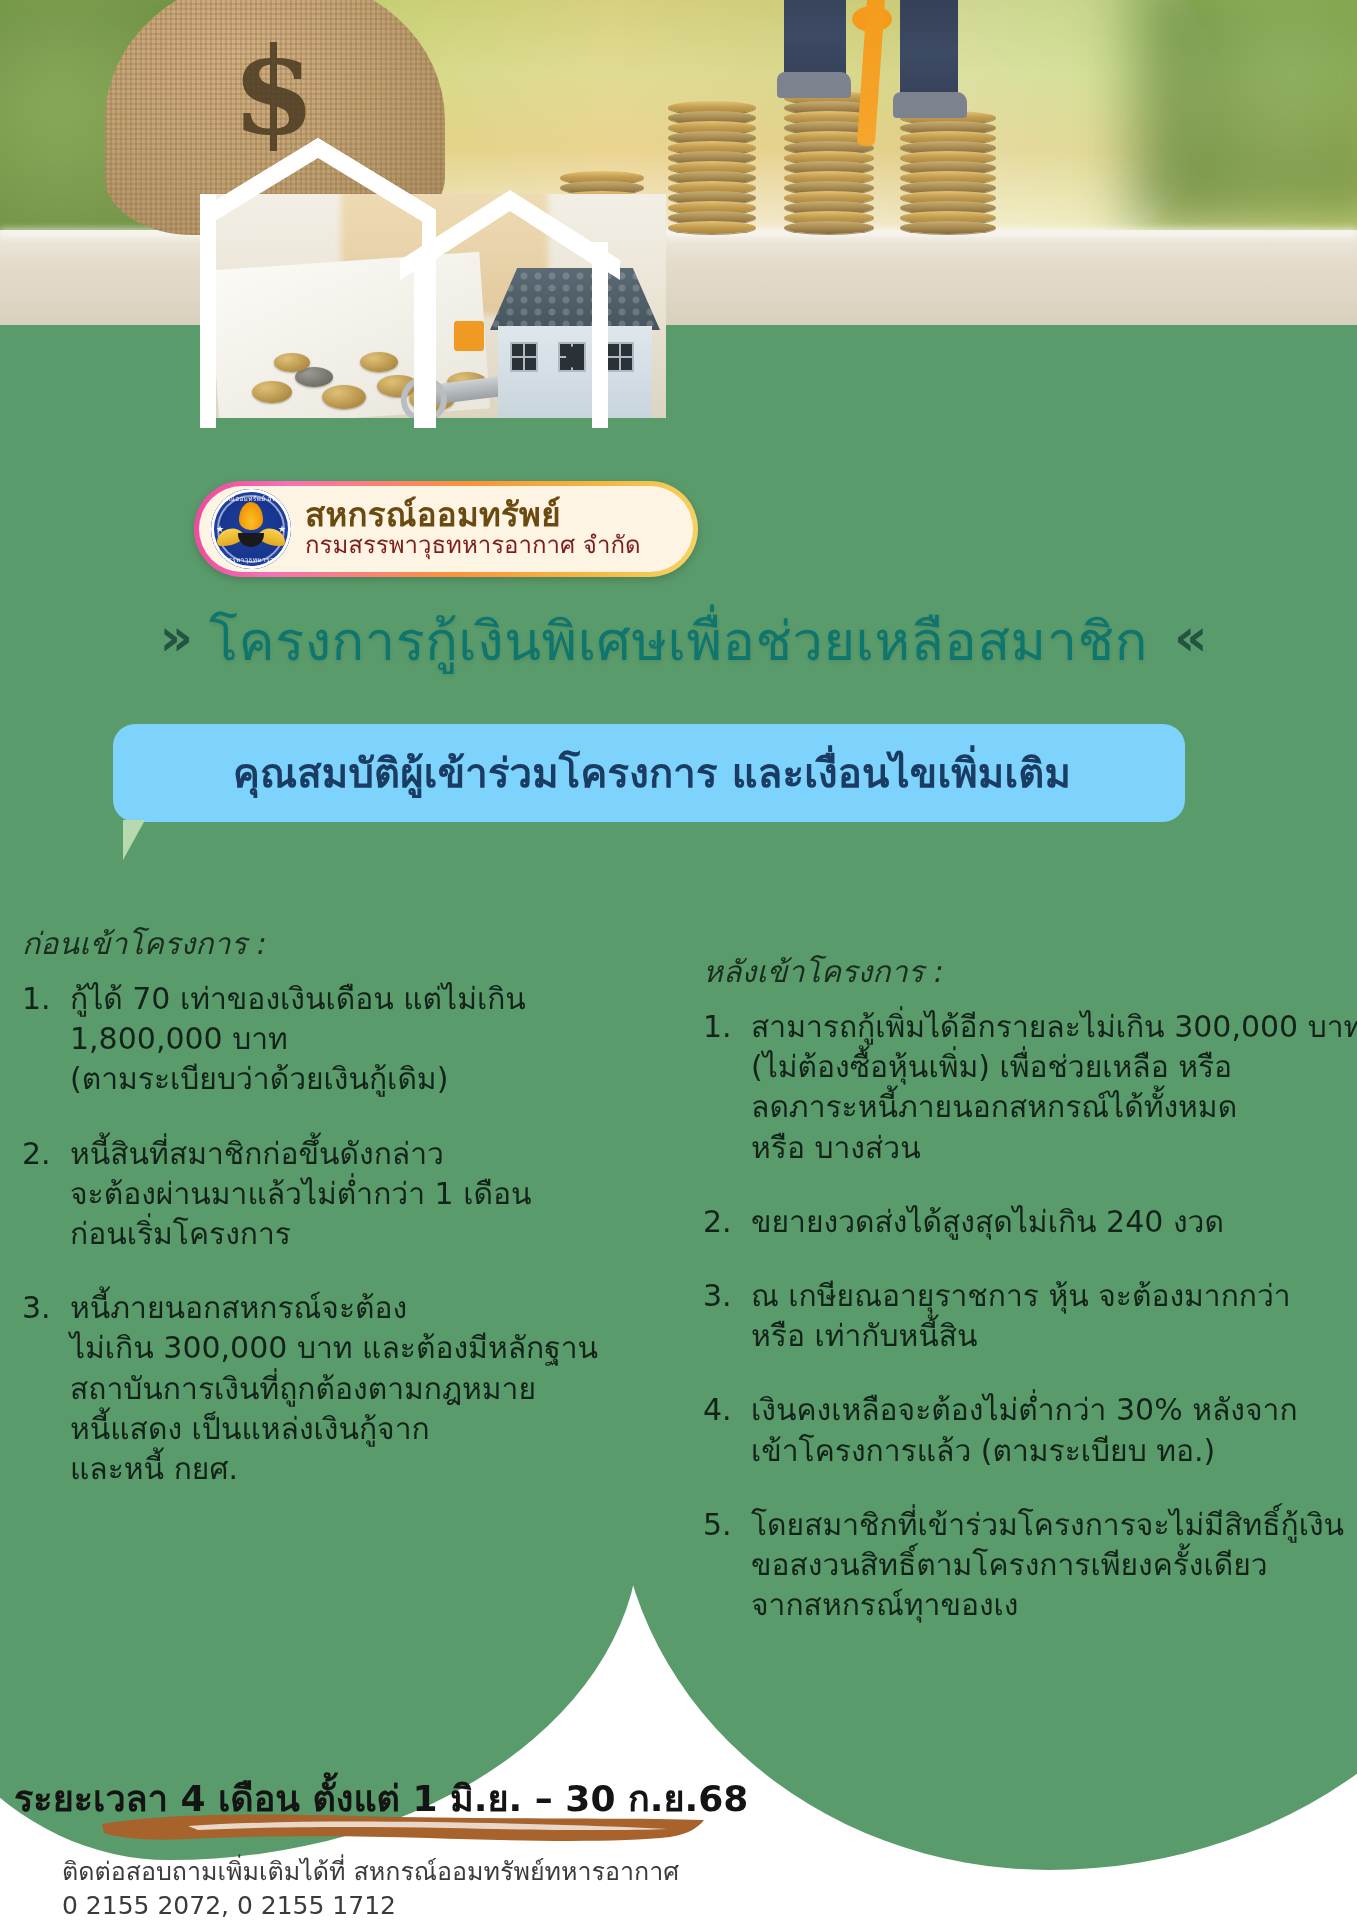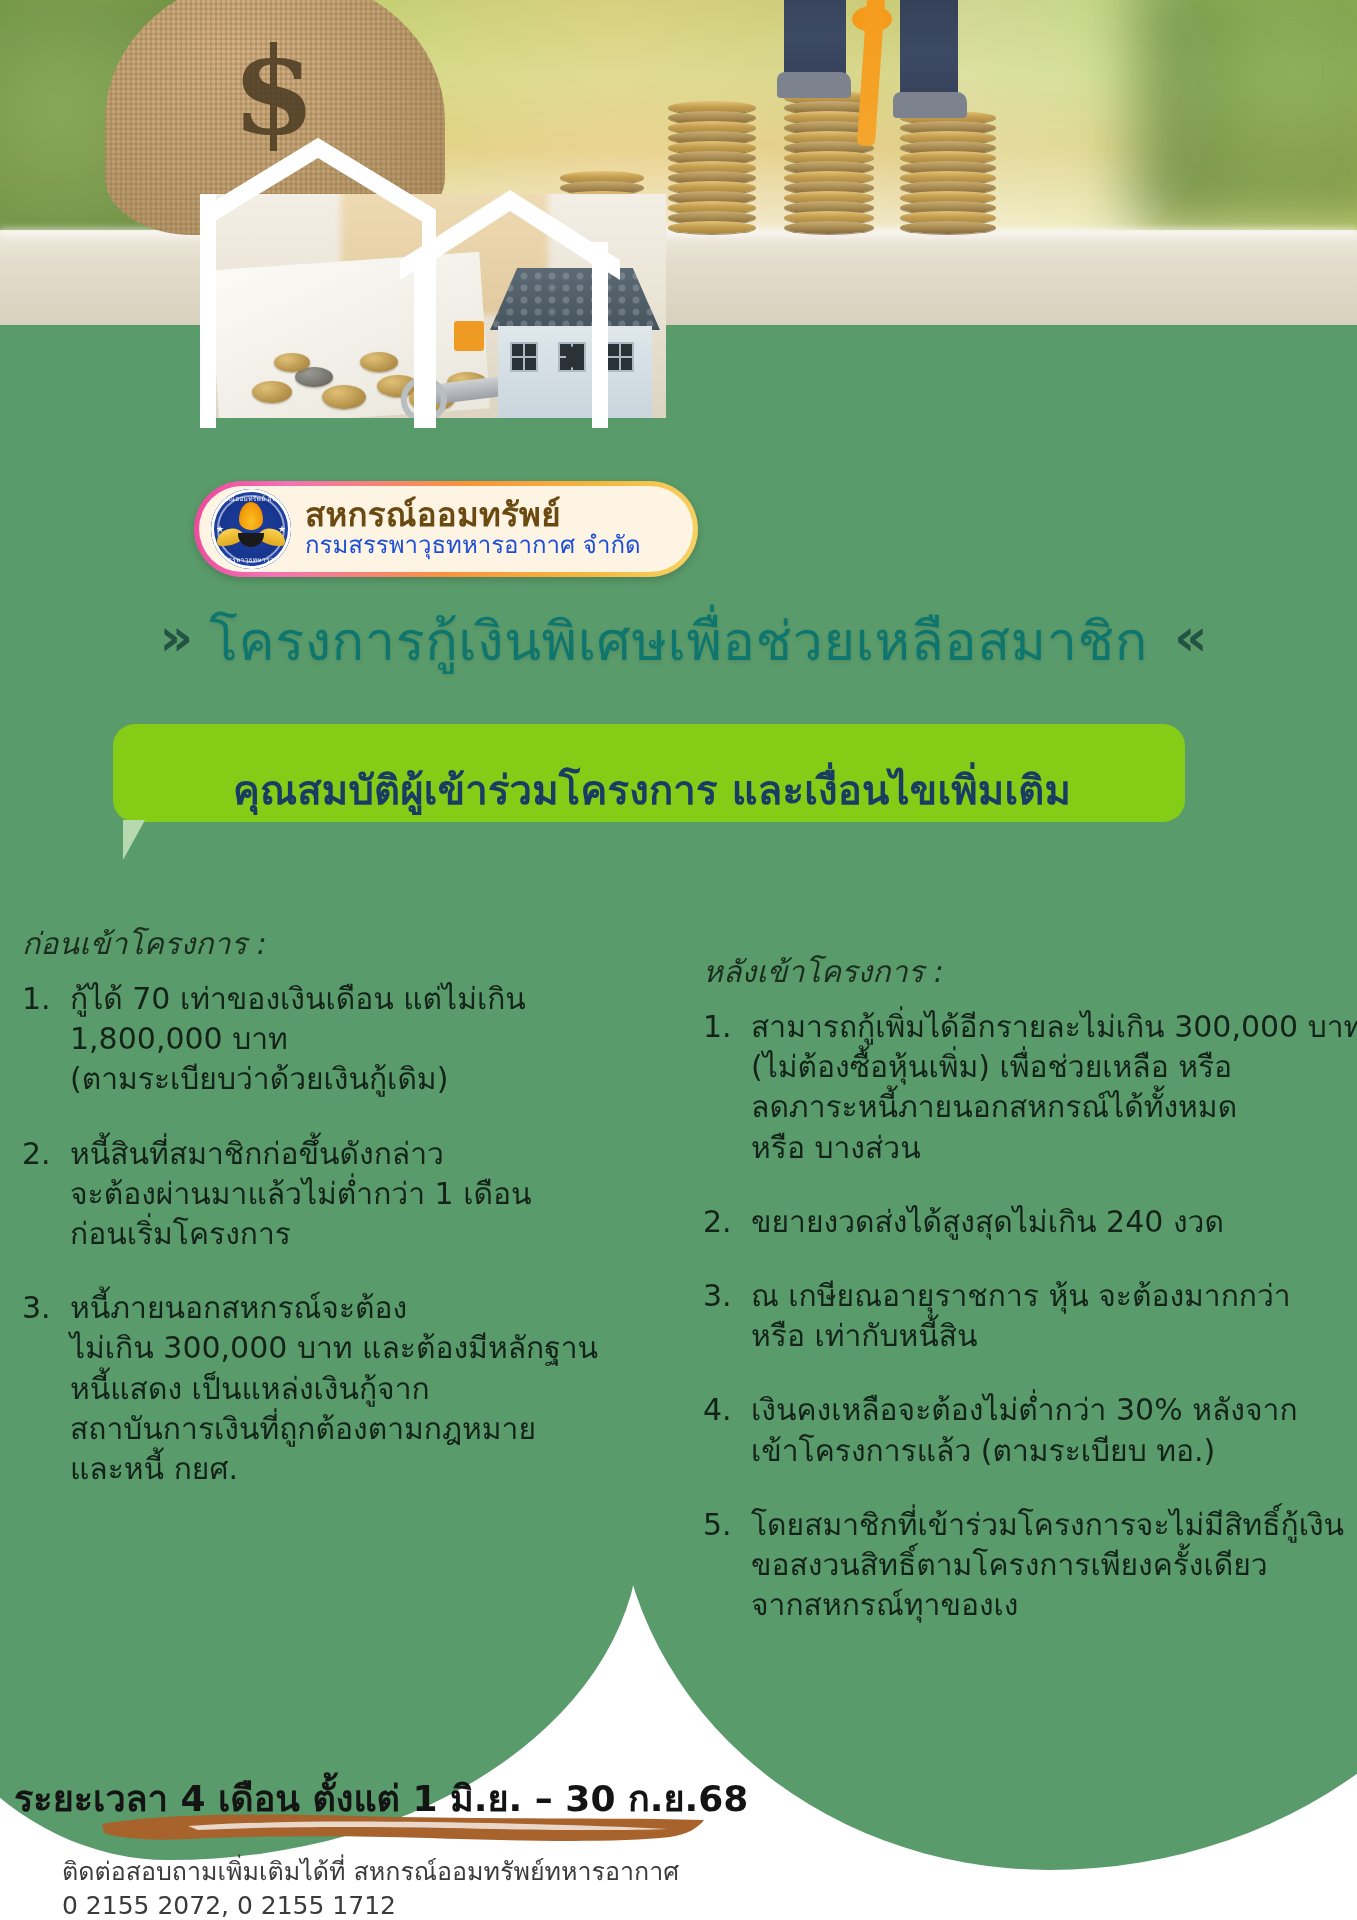--- a/index.html
+++ b/index.html
@@ -206,21 +206,21 @@
     width: 100%; height: 100%; border-radius: 44px;
     background: #fdf4e4;
     display: flex; align-items: center; gap: 14px; padding-left: 12px;
   }
   .badge-text { line-height: 1.05; padding-bottom: 2px; }
   .badge-title {
     font-size: 33px; font-weight: bold; color: #6b4a12;
     letter-spacing: .3px;
   }
   .badge-sub {
-    font-size: 24px; color: #1d4ed8; margin-top: 1px;
+    font-size: 24px; color: #7f1d1d; margin-top: 1px;
   }
   .emblem {
     position: relative; width: 80px; height: 80px; border-radius: 50%;
     background: radial-gradient(circle at 50% 50%, #1d3fa0 0%, #16348c 62%, #0f2a72 100%);
     flex: 0 0 auto;
     box-shadow: inset 0 0 0 3px #ffffff, inset 0 0 0 6px #1d3fa0;
     overflow: hidden;
   }
   .emblem-ring {
     position: absolute; left: 6px; top: 6px; right: 6px; bottom: 6px;
@@ -268,22 +268,22 @@
   .main-title {
     font-size: 54px; font-weight: 400; color: #0f766e;
     white-space: nowrap; letter-spacing: .5px;
     text-shadow: 0 2px 4px rgba(0,0,0,.10);
   }
 
   
   .bubble {
     position: absolute; left: 113px; top: 724px; z-index: 10;
     width: 1072px; height: 98px;
-    background: #84cc16; border-radius: 22px;
-    display: flex; align-items: flex-end; justify-content: center; padding-left: 6px;
+    background: #7dd3fc; border-radius: 22px;
+    display: flex; align-items: center; justify-content: center; padding-left: 6px;
   }
   .bubble:after {
     content: ""; position: absolute; left: 10px; bottom: -38px;
     border-left: 22px solid #b7d9b0;
     border-bottom: 40px solid transparent;
   }
   .bubble-text {
     font-size: 40px; font-weight: bold; color: #1a3c63;
     white-space: nowrap; letter-spacing: .2px;
   }
@@ -504,22 +504,22 @@
             <div>จะต้องผ่านมาแล้วไม่ต่ำกว่า 1 เดือน</div>
             <div>ก่อนเริ่มโครงการ</div>
           </div>
         </li>
 
         <li>
           <span class="num">3.</span>
           <div class="body-lines">
             <div>หนี้ภายนอกสหกรณ์จะต้อง</div>
             <div>ไม่เกิน 300,000 บาท และต้องมีหลักฐาน</div>
+            <div>สถาบันการเงินที่ถูกต้องตามกฎหมาย</div>
             <div>หนี้แสดง เป็นแหล่งเงินกู้จาก</div>
-            <div>สถาบันการเงินที่ถูกต้องตามกฎหมาย</div>
             <div>และหนี้ กยศ.</div>
           </div>
         </li>
 
       </ol>
     </div>
 
     <div class="col col-right">
       <div class="col-head">หลังเข้าโครงการ :</div>
       <ol class="items">

